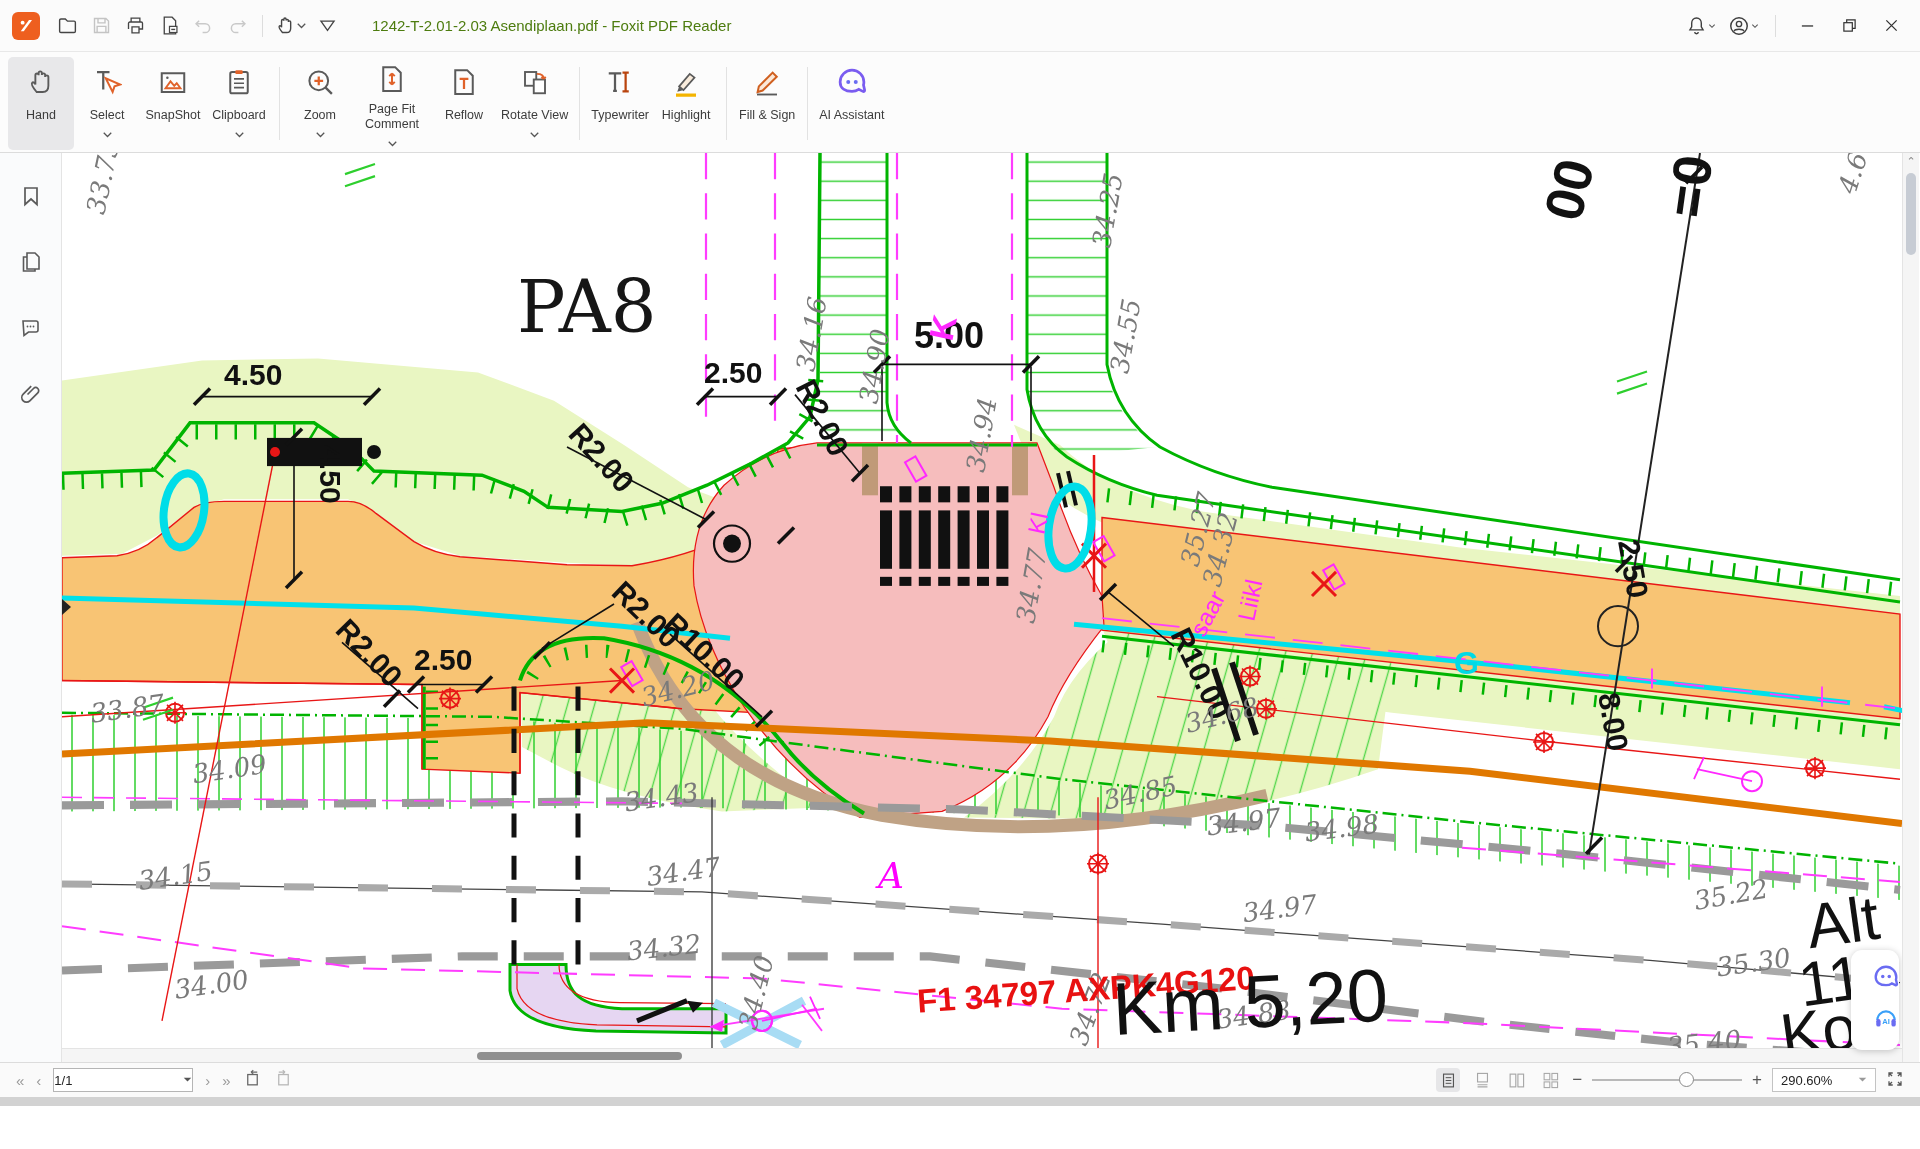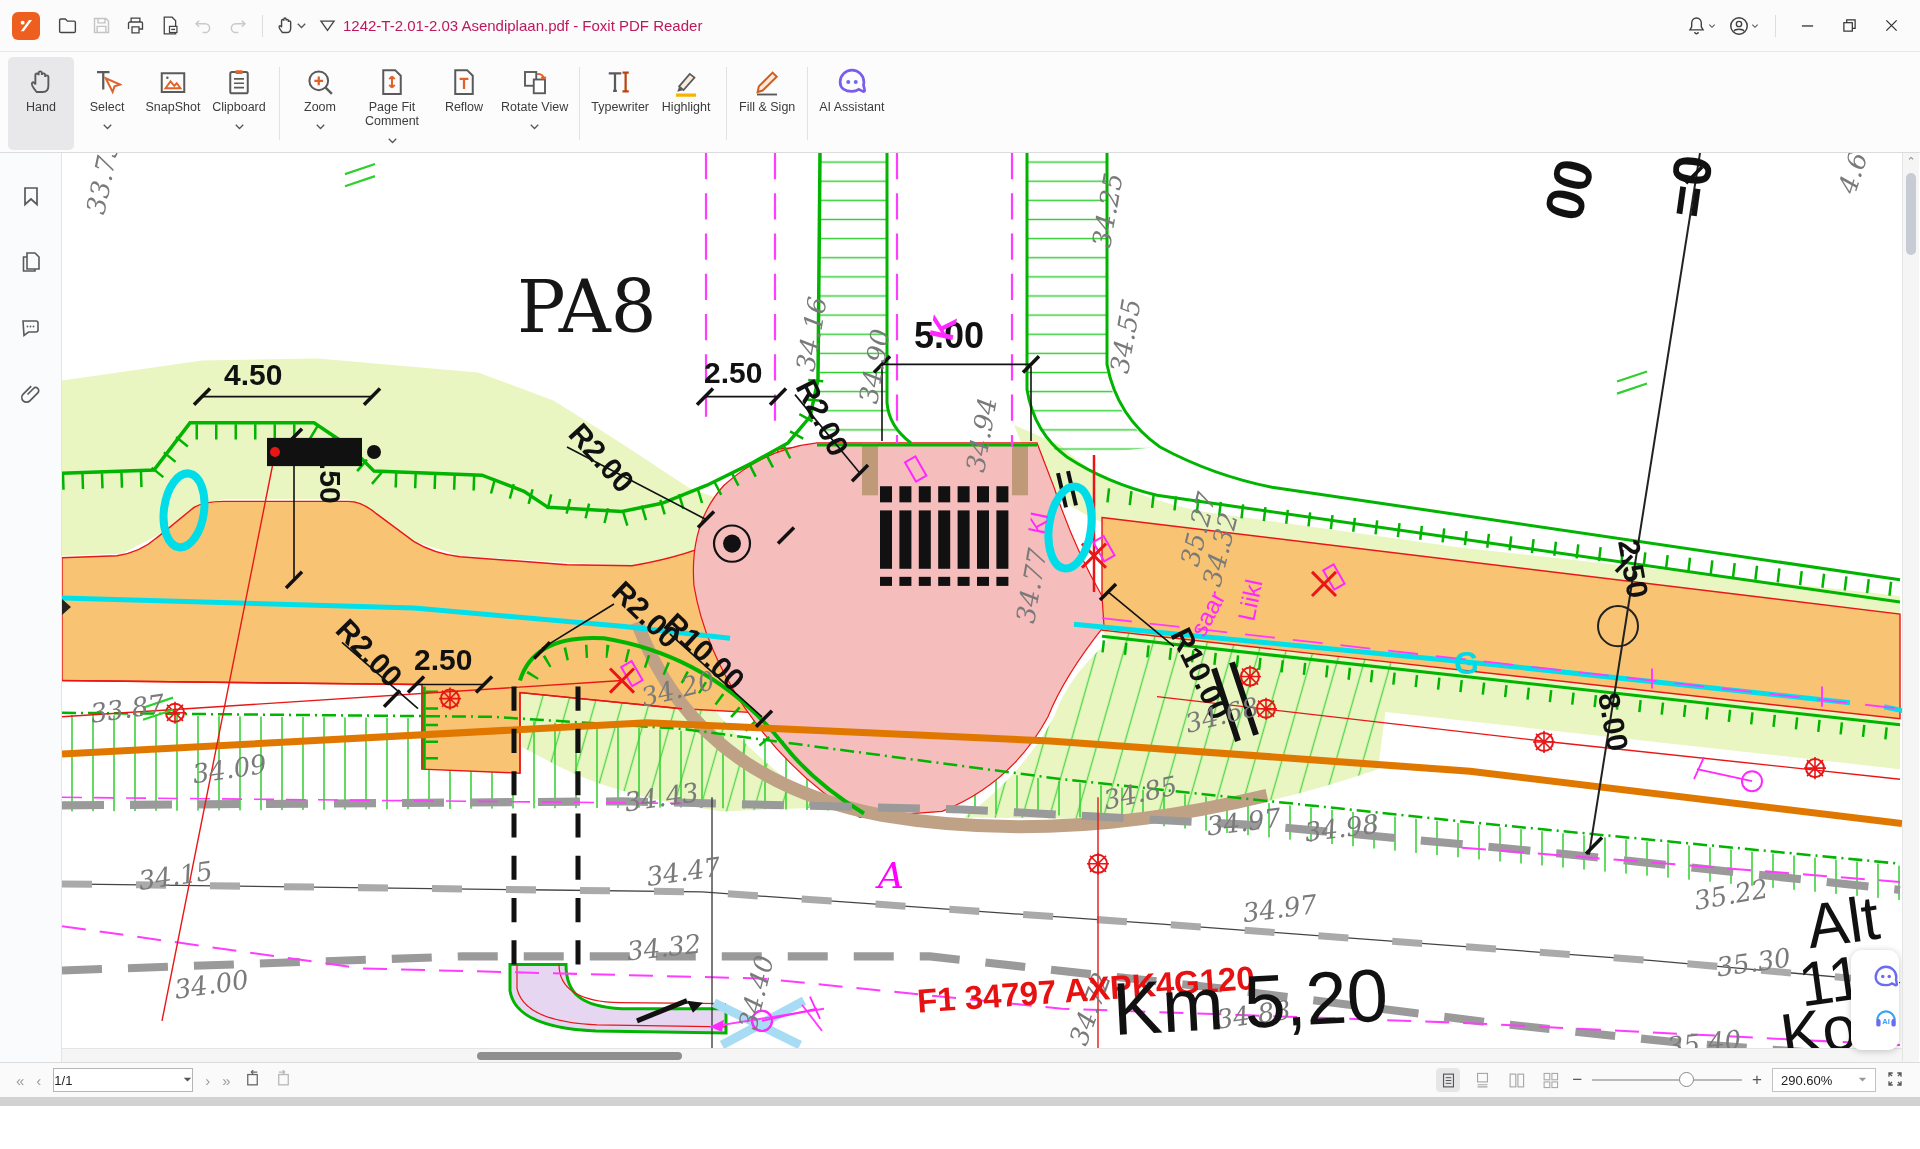--- a/index.html
+++ b/index.html
@@ -10,35 +10,35 @@
   }
   *{box-sizing:border-box;margin:0;padding:0}
   body{font-family:"Liberation Sans",sans-serif;background:#888}
   #app{width:1920px;height:1149px;position:relative;background:#fff;overflow:hidden;display:flex;flex-direction:column}
   
   #titlebar{height:52px;display:flex;align-items:center;background:#fbfbfb;border-bottom:1px solid #e8e8e8;padding:0 12px;flex:none}
   #logo{width:28px;height:28px;border-radius:6px;background:var(--brand_orange);display:flex;align-items:center;justify-content:center;flex:none}
   #tb-btns{display:flex;align-items:center;margin-left:12px;gap:4px}
   .tbi{height:30px;min-width:30px;display:flex;align-items:center;justify-content:center;border-radius:4px;padding:0 2px;gap:1px}
   .tbsep{width:1px;height:22px;background:#ddd;margin:0 6px}
-  #tb-title{font-size:15px;color:#be185d;margin-left:1px;white-space:nowrap}
+  #tb-title{font-size:15px;color:#4d7c0f;margin-left:30px;white-space:nowrap}
   #searchbox{margin-left:22px;width:480px;height:34px;border:1px solid #d2d2d2;border-radius:17px;display:flex;align-items:center;gap:9px;padding:0 13px;background:#fff;color:#9a9a9a;font-size:14.5px}
   #tb-right{margin-left:auto;display:flex;align-items:center;gap:8px}
   .winbtn{width:34px;height:30px;display:flex;align-items:center;justify-content:center}
   
   #menubar{height:42px;display:flex;align-items:center;padding-left:10px;background:#fff;flex:none}
   .mi{padding:0 15px;font-size:15.5px;font-weight:700;color:#333;line-height:40px;position:relative;cursor:default}
   .mi.active{color:var(--active_tab)}
   .mi.active::after{content:"";position:absolute;left:13px;right:13px;bottom:3px;height:3px;background:var(--active_tab);border-radius:2px}
   
   #ribbon{height:101px;background:#fcfcfc;border-bottom:1px solid #dcdcdc;display:flex;align-items:stretch;padding:5px 8px 2px;flex:none}
   .rit{min-width:66px;max-width:78px;display:flex;flex-direction:column;align-items:center;padding:7px 4px 2px;border-radius:5px}
   .rit.sel{background:#e8e8ea}
   .ric{height:36px;display:flex;align-items:center}
-  .rlb{font-size:12.5px;color:#3c3c3c;text-align:center;line-height:1.18;margin-top:0}
+  .rlb{font-size:12.5px;color:#3c3c3c;text-align:center;line-height:1.18;margin-top:8px}
   .rcar{margin-top:1px}
   .rsep{width:1px;background:#e2e2e2;margin:10px 7px;flex:none}
   
   #main{flex:none;height:909px;display:flex}
   #sidebar{width:62px;background:#fafbfc;border-right:1px solid #e4e4e4;display:flex;flex-direction:column;align-items:center;padding-top:30px;gap:36px;flex:none}
   .sbi{width:30px;height:30px;display:flex;align-items:center;justify-content:center}
   #canvasWrap{position:relative;width:1840px;height:100%;background:#fff;overflow:hidden;flex:none}
   #draw{position:absolute;left:0;top:0}
   #expander{position:absolute;left:0;top:446px;width:0;height:0;border-top:8px solid transparent;border-bottom:8px solid transparent;border-left:9px solid #222}
   #hscroll{position:absolute;left:0;right:0;bottom:0;height:14px;background:#f5f5f5;border-top:1px solid #e4e4e4}

